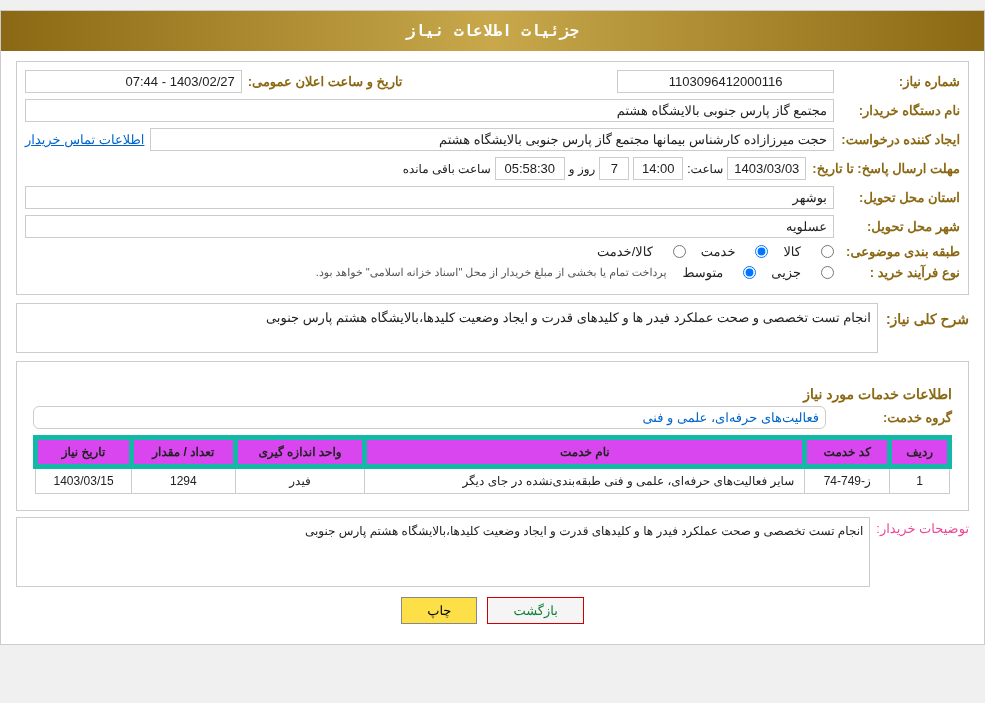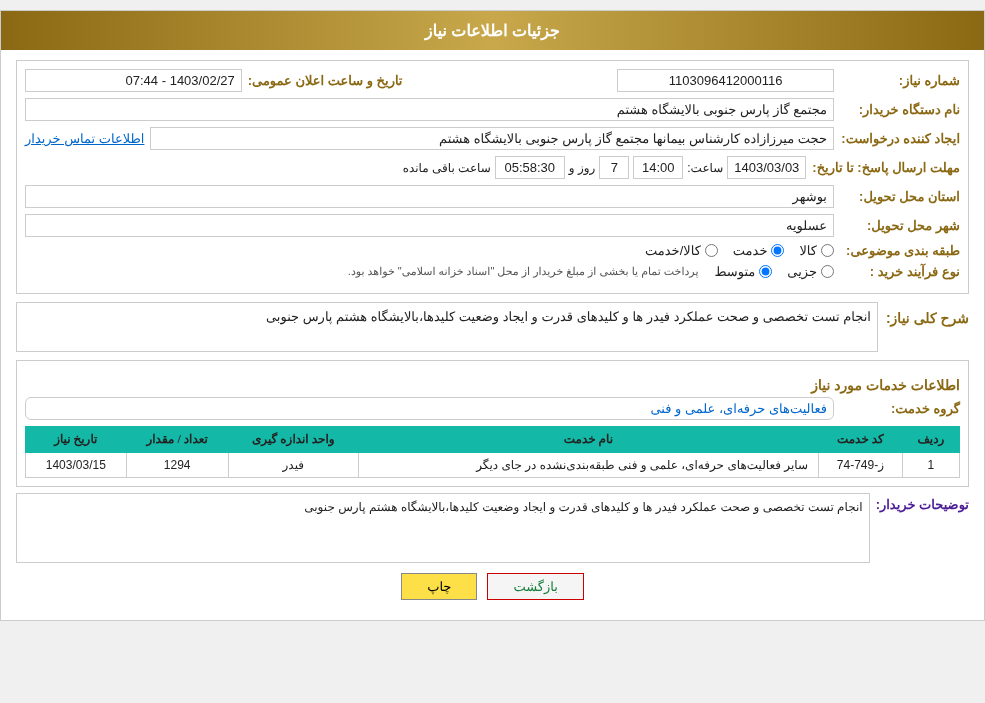--- a/index.html
+++ b/index.html
@@ -17,20 +17,21 @@
       border: 1px solid #ccc;
     }
     .header-bar {
       background: linear-gradient(to left, #8B6914, #c8a84b, #8B6914);
       color: #fff;
       text-align: center;
       padding: 10px 0;
       font-size: 16px;
       font-weight: bold;
       letter-spacing: 1px;
+      font-family: Liberation Mono, monospace;
     }
     .content {
       padding: 10px 15px;
     }
     .form-section {
       border: 1px solid #ccc;
       padding: 8px;
       margin-bottom: 8px;
     }
     .form-row {
@@ -79,82 +80,81 @@
       font-size: 12px;
     }
     .radio-group {
       display: flex;
       gap: 15px;
       align-items: center;
     }
     .radio-item {
       display: flex;
       align-items: center;
-      gap: 4px;
+      gap: 20px;
     }
     .notice-text {
       font-size: 12px;
       color: #333;
     }
     .section-title {
       color: #8B6914;
       font-weight: bold;
       font-size: 14px;
       margin: 8px 0 4px 0;
     }
     .description-box {
       border: 1px solid #ccc;
       padding: 6px;
       background: #fff;
       min-height: 50px;
       text-align: right;
     }
     .service-section {
       border: 1px solid #ccc;
-      padding: 8px;
+      padding: 16px;
     }
     .service-row {
       display: flex;
       align-items: center;
       gap: 6px;
       margin-bottom: 6px;
     }
     .table-wrapper {
       width: 100%;
       border-collapse: collapse;
       margin-top: 6px;
     }
     .table-wrapper th {
-      background: #14b8a6;
-      border: 1px solid #14b8a6;
+      background: #d946ef;
+      border: 5px solid #14b8a6;
       padding: 5px 8px;
       text-align: center;
       font-size: 12px;
-      font-family: Liberation Serif, serif;
     }
     .table-wrapper td {
       border: 1px solid #ccc;
       padding: 5px 8px;
       text-align: center;
       font-size: 12px;
     }
     .table-wrapper tr:nth-child(even) td {
       background: #f9f9f9;
     }
     .buyer-desc-box {
       border: 1px solid #ccc;
       padding: 6px;
       background: #fff;
       min-height: 70px;
       text-align: right;
       font-size: 12px;
     }
     .buyer-desc-label {
-      color: #4c1d95;
-      font-weight: bold;
+      color: #ec4899;
+      font-weight: normal;
       min-width: 90px;
       text-align: right;
       vertical-align: top;
       padding-top: 4px;
     }
     .buyer-row {
       display: flex;
       align-items: flex-start;
       gap: 6px;
       margin-top: 6px;

